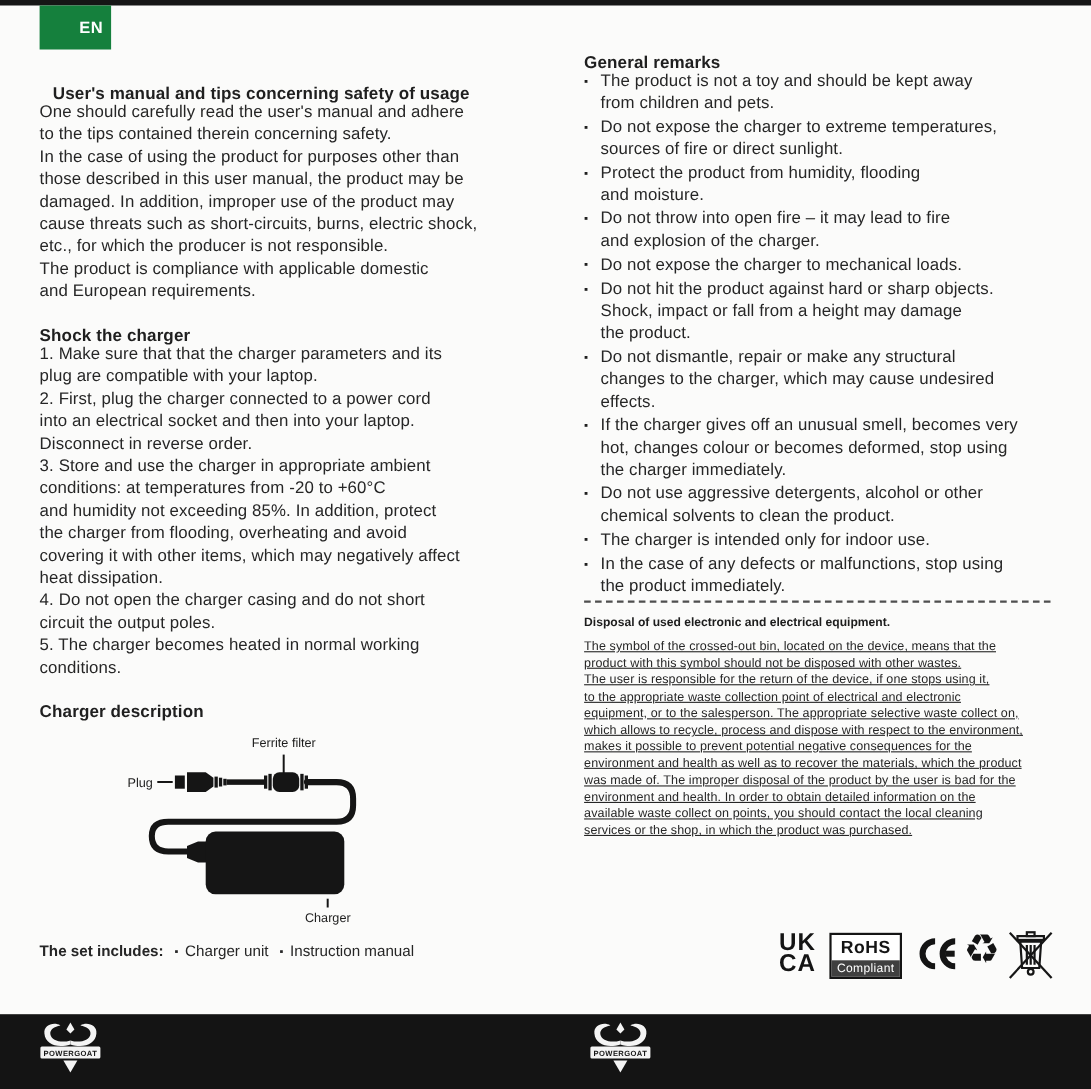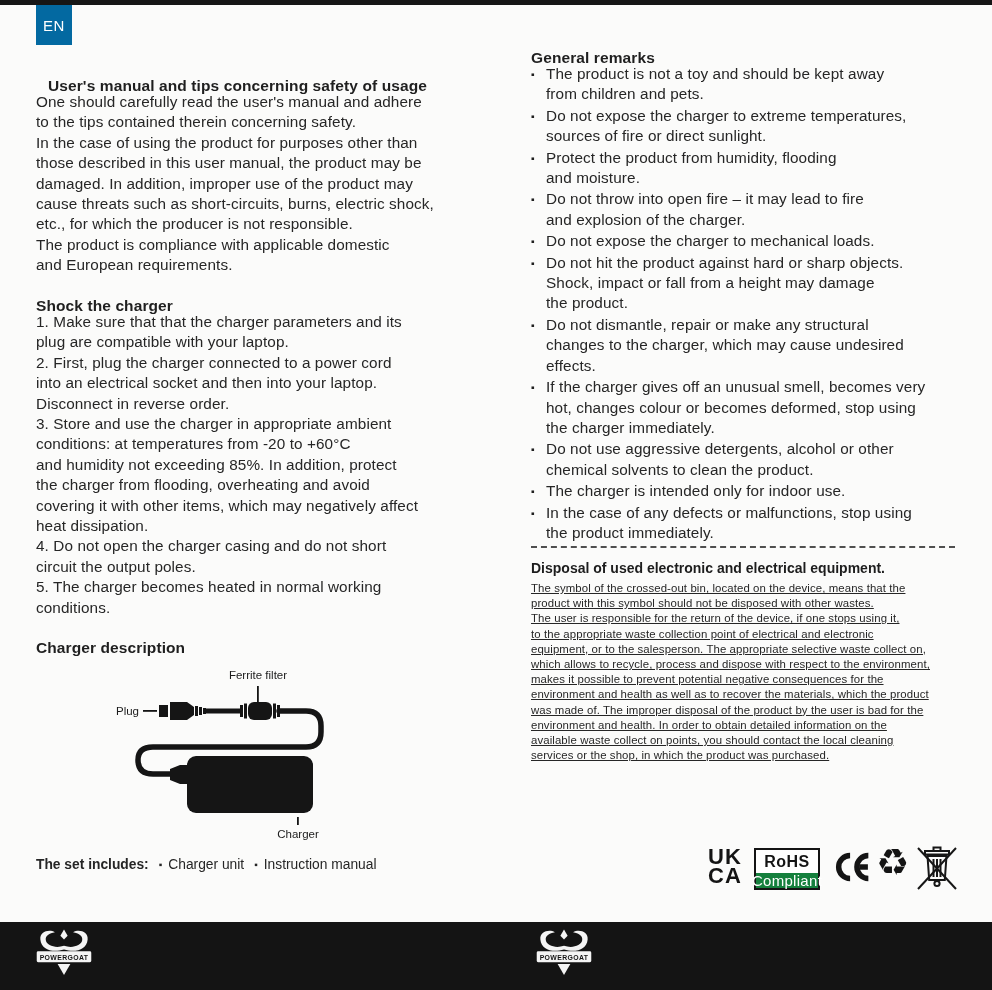--- a/index.html
+++ b/index.html
@@ -5,51 +5,51 @@
   html,body { margin:0; padding:0; }
   body {
     width:992px; height:990px; position:relative; overflow:hidden;
     background:#fbfbfa; color:#262626;
     font-family:"Liberation Sans", sans-serif;
   }
   .abs { position:absolute; }
   .pre { white-space:pre-line; }
   .topstrip { left:0; top:0; width:992px; height:5px; background:#161616; }
   .en-badge {
-    left:36px; top:5px; width:36px; height:40px; background:#0369a1; color:#fff;
+    left:36px; top:5px; width:36px; height:40px; background:#15803d; color:#fff;
     display:flex; align-items:center; justify-content:center;
-    font-weight:normal; font-size:15px; letter-spacing:0.5px;
+    font-weight:bold; font-size:15px; letter-spacing:0.5px;padding-left:29px;
   }
   .h-main { font-weight:bold; font-size:15.5px; letter-spacing:0.1px; color:#1f1f1f;margin-top:11px; }
   .body-text { font-size:15.3px; line-height:20.4px; letter-spacing:0.1px; }
   .left-title   { left:48px; top:66px;  width:460px; }
   .left-intro   { left:36px; top:92px;  width:468px; }
   .left-using-h { left:36px; top:286px; width:300px; }
   .left-steps   { left:36px; top:312px; width:468px; }
   .left-desc-h  { left:36px; top:628px; width:300px; }
   .diagram-wrap { left:58px; top:661px; width:360px; height:182px; }
   .set-line     { left:36px; top:857px; width:460px; font-size:13.8px; }
   .set-line .lbl { font-weight:bold; }
   .set-line .b   { font-size:10px; vertical-align:1px; padding:0 6px 0 10px; }
   .right-h      { left:531px; top:38px; width:300px; }
   .remarks-list { left:531px; top:64px; width:440px; }
   .remark { display:flex; margin-bottom:1px; }
   .remark .b { flex:none; width:15px; font-size:10.5px; line-height:20.4px; color:#1f1f1f; }
   .remark .t { white-space:pre-line; font-size:15.3px; line-height:20.4px; letter-spacing:0.1px; }
   .dash-sep { left:531px; top:546px; width:424px; height:0; border-top:2px dashed #4f4f4f; }
-  .disposal-h { left:531px; top:560px; width:440px; font-weight:bold; font-size:14px; color:#1d1d1d; }
+  .disposal-h { left:531px; top:560px; width:440px; font-weight:bold; font-size:11px; color:#1d1d1d; }
   .disposal-t { left:531px; top:581px; width:444px; font-size:11.4px; line-height:15.2px; letter-spacing:0.1px;text-decoration:underline; }
   .ukca { left:704px; top:848px; width:42px; text-align:center;
           font-weight:bold; font-size:22px; line-height:18.5px; letter-spacing:1px; color:#141414; }
   .rohs { left:754px; top:848px; width:62px; height:38px; border:2.5px solid #141414;
           background:#fff; display:flex; flex-direction:column; }
   .rohs .top { flex:1; display:flex; align-items:center; justify-content:center;
                font-weight:bold; font-size:16px; letter-spacing:0.5px; color:#141414; }
-  .rohs .bot { height:15px; background:#15803d; color:#fff; display:flex; align-items:center;
-               justify-content:center; font-size:15px; letter-spacing:0.3px; }
+  .rohs .bot { height:15px; background:#404040; color:#fff; display:flex; align-items:center;
+               justify-content:center; font-size:11px; letter-spacing:0.3px; }
   .ce-wrap { left:830px; top:850px; }
   .recycle { left:876px; top:843px; font-size:37px; line-height:40px; color:#141414;
              font-family:"DejaVu Sans", sans-serif; }
   .bin-wrap { left:916px; top:845px; }
   .footer-bar { left:0; top:922px; width:992px; height:68px; background:#141414; }
   .goat-1 { left:34px;  top:926px; }
   .goat-2 { left:534px; top:926px; }
   .diagram-svg text, .goat-svg text { font-family:"Liberation Sans", sans-serif; }
 </style>
 </head>

